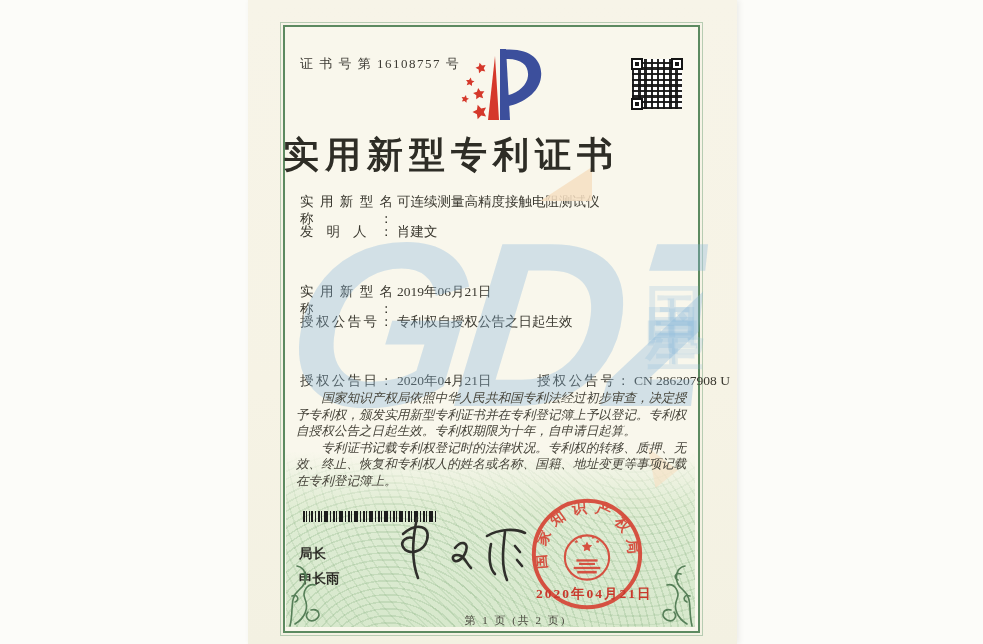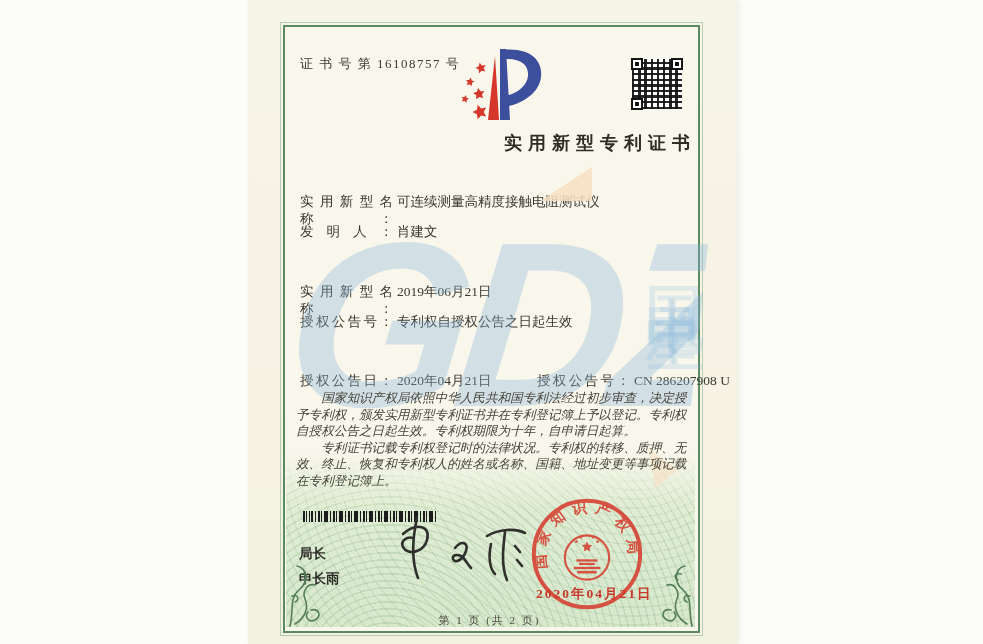--- a/index.html
+++ b/index.html
@@ -68,22 +68,22 @@
     background-image:
       repeating-linear-gradient(0deg,rgba(20,20,20,.92) 0 2.4px,transparent 2.4px 5.6px),
       repeating-linear-gradient(90deg,rgba(20,20,20,.92) 0 2.4px,transparent 2.4px 6.2px);
     outline:3px solid #f9f7ec;
   }
   .qf{position:absolute;width:12px;height:12px;border:2.6px solid #141414;background:#fff;box-sizing:border-box;}
   .qf::after{content:"";position:absolute;inset:1.8px;background:#141414;}
   .qf.tl{left:-1px;top:-1px;} .qf.tr{right:-1px;top:-1px;} .qf.bl{left:-1px;bottom:-1px;}
 
   .title{
-    left:283px;top:131px;width:413px;text-align:right;
-    font-size:18px;font-weight:bold;letter-spacing:6px;color:#2e2d26;
+    left:283px;top:131px;width:413px;text-align:left;
+    font-size:36px;font-weight:bold;letter-spacing:6px;color:#2e2d26;
   }
 
   .row{position:absolute;left:300px;font-size:13.5px;line-height:17px;color:#3a382f;}
   .lbl{display:inline-block;width:93px;text-align:justify;text-align-last:justify;vertical-align:top;}
   .val{display:inline-block;vertical-align:top;margin-left:4px;}
   .val.addr{width:340px;}
 
   .paras{
     position:absolute;left:296px;top:390px;width:392px;z-index:3;
     font-size:12.6px;line-height:16.6px;color:#46443a;font-style:italic;
@@ -103,21 +103,21 @@
   }
   .signature{left:383px;top:514px;width:150px;height:70px;}
 
   .seal{left:525px;top:492px;width:124px;height:124px;z-index:4;opacity:.9;}
   .sealdate{
     position:absolute;left:536px;top:585px;z-index:4;
     font-size:13.5px;letter-spacing:2px;color:#c9392c;font-weight:bold;
   }
   .footer{
     left:283px;top:613px;width:413px;text-align:center;
-    font-size:11px;letter-spacing:2px;color:#4c4a41;z-index:3;
+    font-size:11px;letter-spacing:2px;color:#4c4a41;z-index:3;padding-left:26px;
   }
   .abs{position:absolute;}
 </style>
 </head>
 <body>
 
 <div id="canvas">
 
   <div class="paper"></div>
   <div class="frame"></div>

